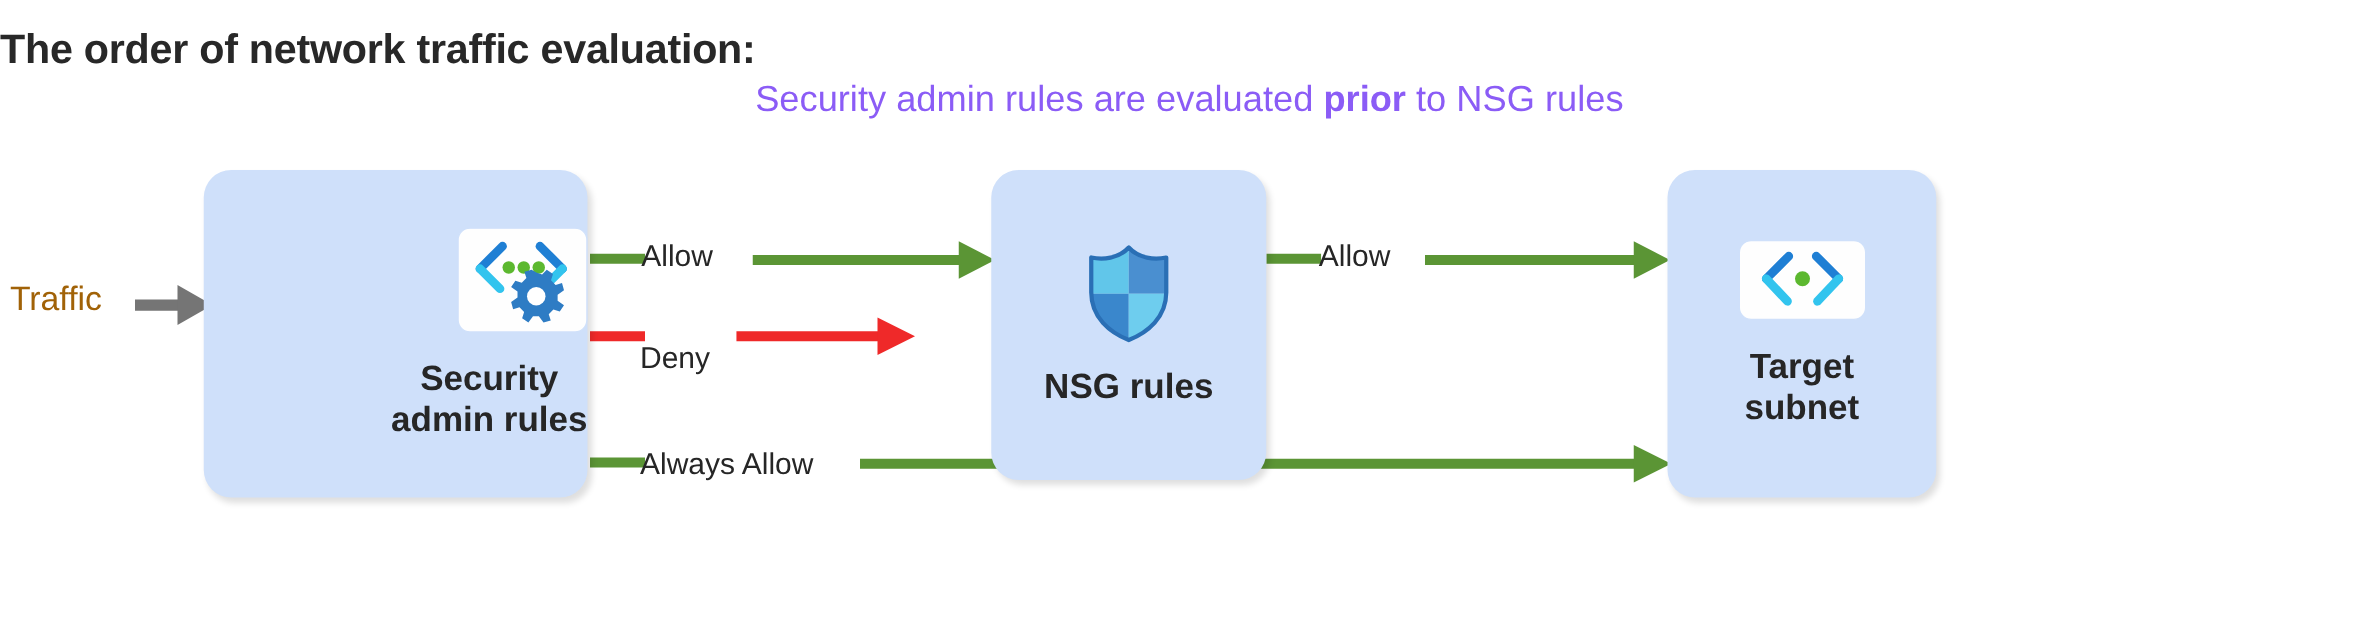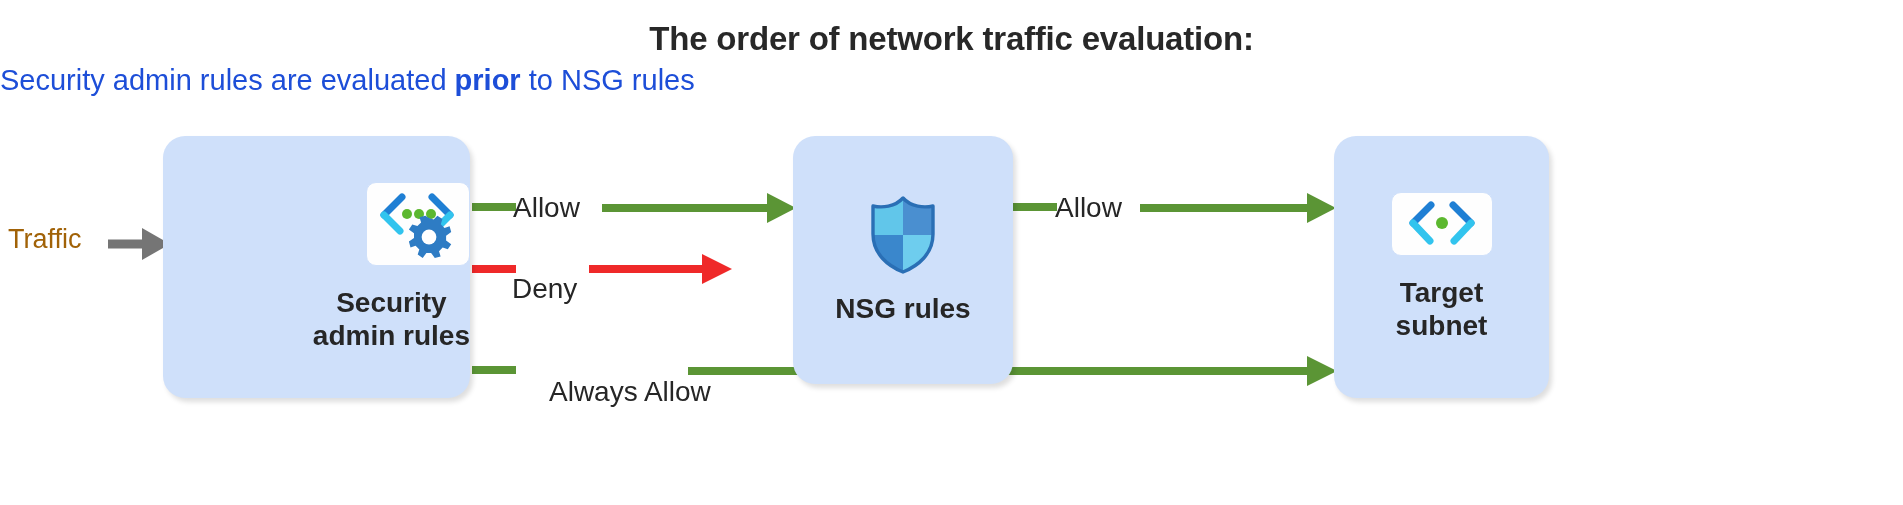--- a/index.html
+++ b/index.html
@@ -19,34 +19,34 @@
     background: #ffffff;
     overflow: hidden;
   }
 
   
   .title {
     position: absolute;
     left: 0;
     top: 20px;
     width: 1903px;
-    text-align: center;
     font-size: 33px;
     font-weight: bold;
     letter-spacing: -0.2px;
     color: #282828;
   }
   .subtitle {
     position: absolute;
     left: 0;
     top: 64px;
     width: 1903px;
+    text-align: center;
     font-size: 29px;
     font-weight: normal;
-    color: #1d4ed8;
+    color: #8b5cf6;
   }
   .subtitle b { font-weight: bold; }
 
   
   .node {
     position: absolute;
     background: #cfe0fa;
     border-radius: 22px;
     box-shadow: 3px 4px 5px rgba(0,0,0,0.13);
     box-sizing: border-box;
@@ -97,28 +97,28 @@
     position: absolute;
     left: 8px; top: 224px;
     font-size: 27px;
     color: #a16207;
   }
   .conn { position: absolute; }
 
   
   .edge-label {
     position: absolute;
-    font-size: 28px;
+    font-size: 24px;
     color: #262626;
     white-space: nowrap;
   }
   #label-allow1 { left: 513px; top: 192px; }
   #label-deny   { left: 512px; top: 253px; margin-top: 20px; }
   #label-allow2 { left: 1055px; top: 192px; }
-  #label-always { left: 512px; top: 376px; margin-left: 37px; }
+  #label-always { left: 512px; top: 358px; }
 </style>
 </head>
 <body>
 
 <div id="stage">
 
   <div class="title">The order of network traffic evaluation:</div>
   <div class="subtitle"><span>Security admin rules are evaluated </span><b>prior</b><span> to NSG rules</span></div>
 
   <div id="traffic-label">Traffic</div>

